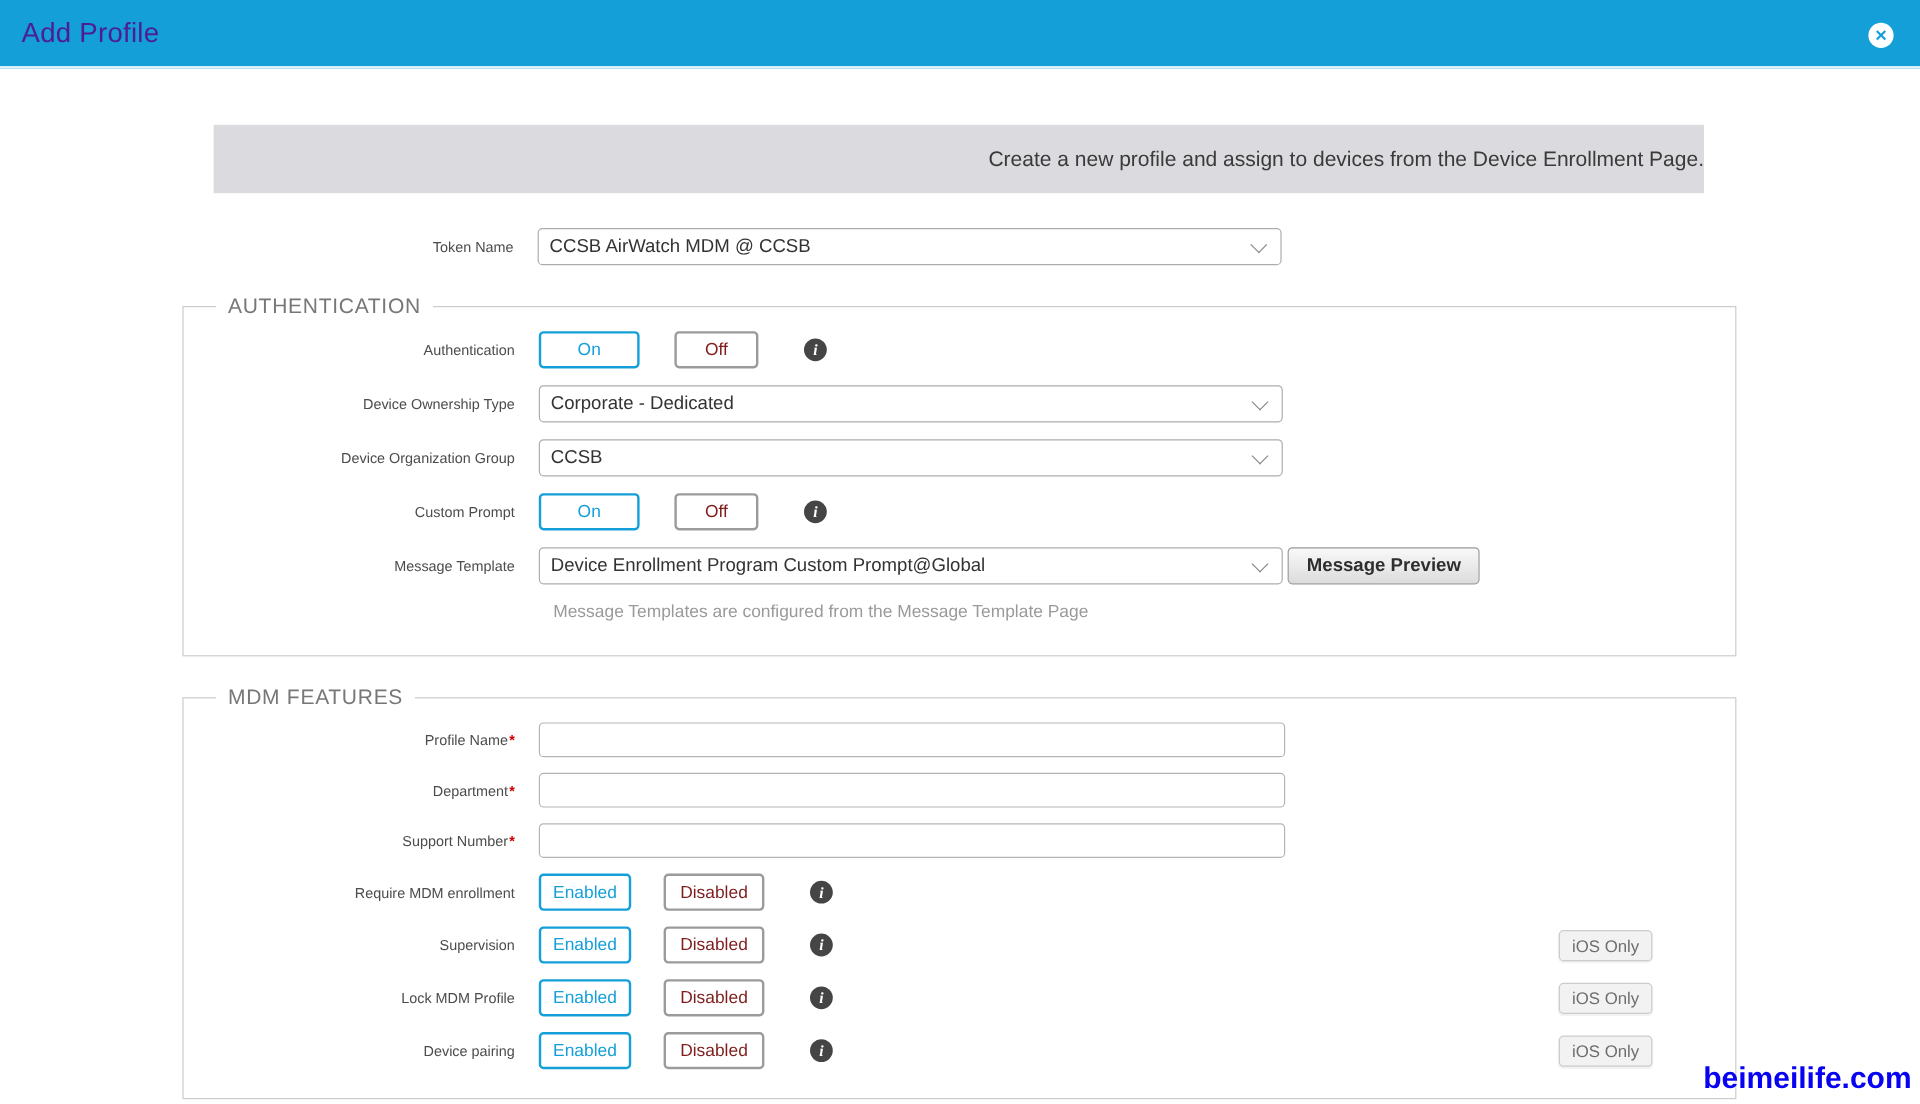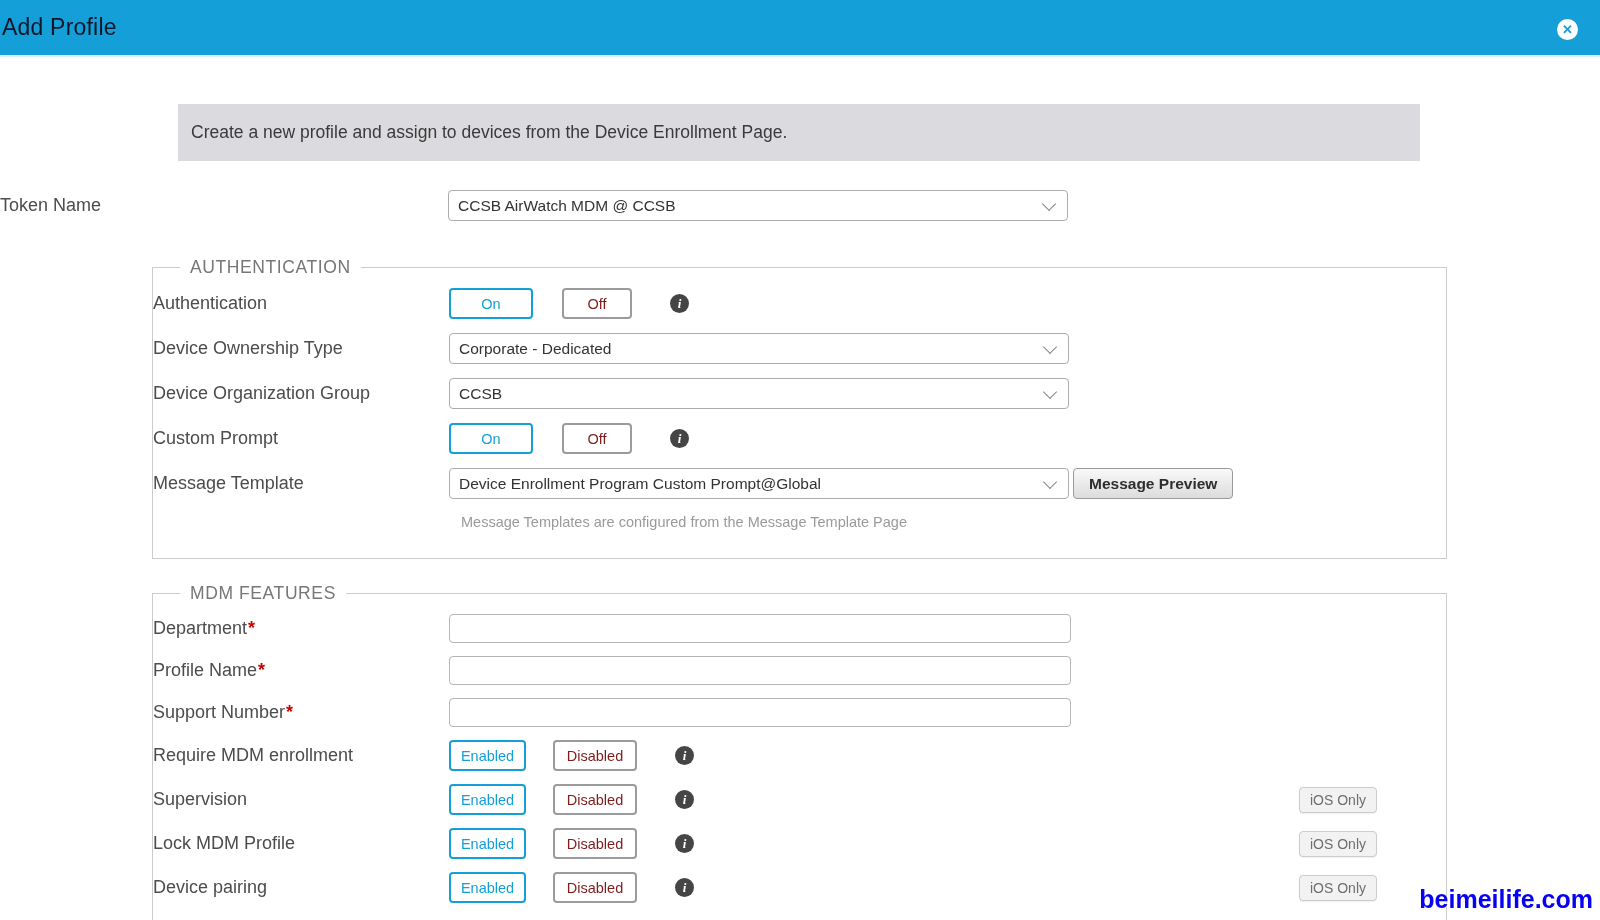--- a/index.html
+++ b/index.html
@@ -3,53 +3,53 @@
 <meta charset="utf-8">
 <style>
   * { margin:0; padding:0; box-sizing:border-box; }
   html,body { width:1600px; height:920px; background:#ffffff;
     font-family:"Liberation Sans", sans-serif; }
   .page { position:relative; width:1600px; height:920px; overflow:hidden; background:#fff; }
 
   
   .header { position:relative; height:57px; background:#149fd9;
     border-bottom:2px solid #d9eff9; display:flex; align-items:center; }
-  .header-title { margin-left:2px; font-size:23px; color:#0f172a; letter-spacing:0.2px; }
+  .header-title { margin-left:18px; font-size:23px; color:#4c1d95; letter-spacing:0.2px; }
   .close-btn { position:absolute; right:22px; top:19px; width:21px; height:21px;
     border-radius:50%; background:#ffffff; color:#149fd9; display:flex;
     align-items:center; justify-content:center; font-size:13px; font-weight:bold;
     cursor:pointer; line-height:1; }
 
   
   .banner { margin:47px 0 0 178px; width:1242px; height:57px; background:#dbdbdf;
-    display:flex; align-items:center; padding-left:13px; font-size:17.5px; color:#3a3a3a; }
+    display:flex; align-items:center; padding-left:13px; font-size:17.5px; color:#3a3a3a;justify-content:flex-end; }
 
   
   .row { display:flex; align-items:center; margin-bottom:14px; }
-  .lbl { width:448px; text-align:left; padding-right:20px; font-size:18px;
+  .lbl { width:448px; text-align:right; padding-right:20px; font-size:12px;
     color:#4c4c4c; flex-shrink:0; }
   .req { color:#cc0000; font-weight:bold; margin-left:1px; }
 
   .token-row { margin-top:29px; margin-bottom:0; }
 
   
   .selectbox { position:relative; width:620px; height:31px; border:1px solid #adadad;
     border-radius:4px; background:#ffffff; display:flex; align-items:center;
     padding:0 32px 0 9px; font-size:15.5px; color:#333333; cursor:pointer; }
   .chevron { position:absolute; right:13px; top:8px; width:10px; height:10px;
     border-right:1.6px solid #888888; border-bottom:1.6px solid #888888;
     transform:rotate(45deg); }
 
   
   fieldset { border:1px solid #cccccc; margin:0 0 0 152px; width:1295px;
     padding:10px 0 14px 0; }
   fieldset legend { margin-left:27px; padding:0 10px; font-size:17.5px; color:#777777;
     letter-spacing:0.6px; }
   fieldset .lbl { width:296px; }
-  .fieldset-auth { margin-top:36px; }
+  .fieldset-auth { margin-top:24px; }
   .fieldset-mdm { margin-top:24px; padding-bottom:24px; }
   .fieldset-mdm .row { margin-bottom:13px; }
   .fieldset-mdm .row:last-child { margin-bottom:0; }
 
   
   .tbtn { height:31px; border-radius:4px; background:#ffffff; display:flex;
     align-items:center; justify-content:center; font-size:14.5px; cursor:pointer; }
   .tbtn.sel { border:2px solid #149fd9; color:#149fd9; }
   .tbtn.unsel { border:2px solid #9b9b9b; color:#7f1d1d; }
   .w-on { width:84px; margin-right:29px; }
@@ -152,30 +152,30 @@
 
     <div class="sub-row">
       <span class="helper-text">Message Templates are configured from the Message Template Page</span>
     </div>
   </fieldset>
 
   <fieldset class="fieldset-mdm">
     <legend>MDM FEATURES</legend>
 
     <div class="row">
+      <div class="lbl"><span>Profile Name</span><span class="req">*</span></div>
+      <input class="txtinput" type="text" style="">
+    </div>
+
+    <div class="row">
       <div class="lbl"><span>Department</span><span class="req">*</span></div>
       <input class="txtinput" type="text" style="">
     </div>
 
     <div class="row">
-      <div class="lbl"><span>Profile Name</span><span class="req">*</span></div>
-      <input class="txtinput" type="text" style="">
-    </div>
-
-    <div class="row">
       <div class="lbl"><span>Support Number</span><span class="req">*</span></div>
       <input class="txtinput" type="text" style="">
     </div>
 
     <div class="row">
       <div class="lbl">Require MDM enrollment</div>
       <div class="tbtn sel w-en">Enabled</div>
       <div class="tbtn unsel w-dis">Disabled</div>
       <div class="info">i</div>
     </div>

